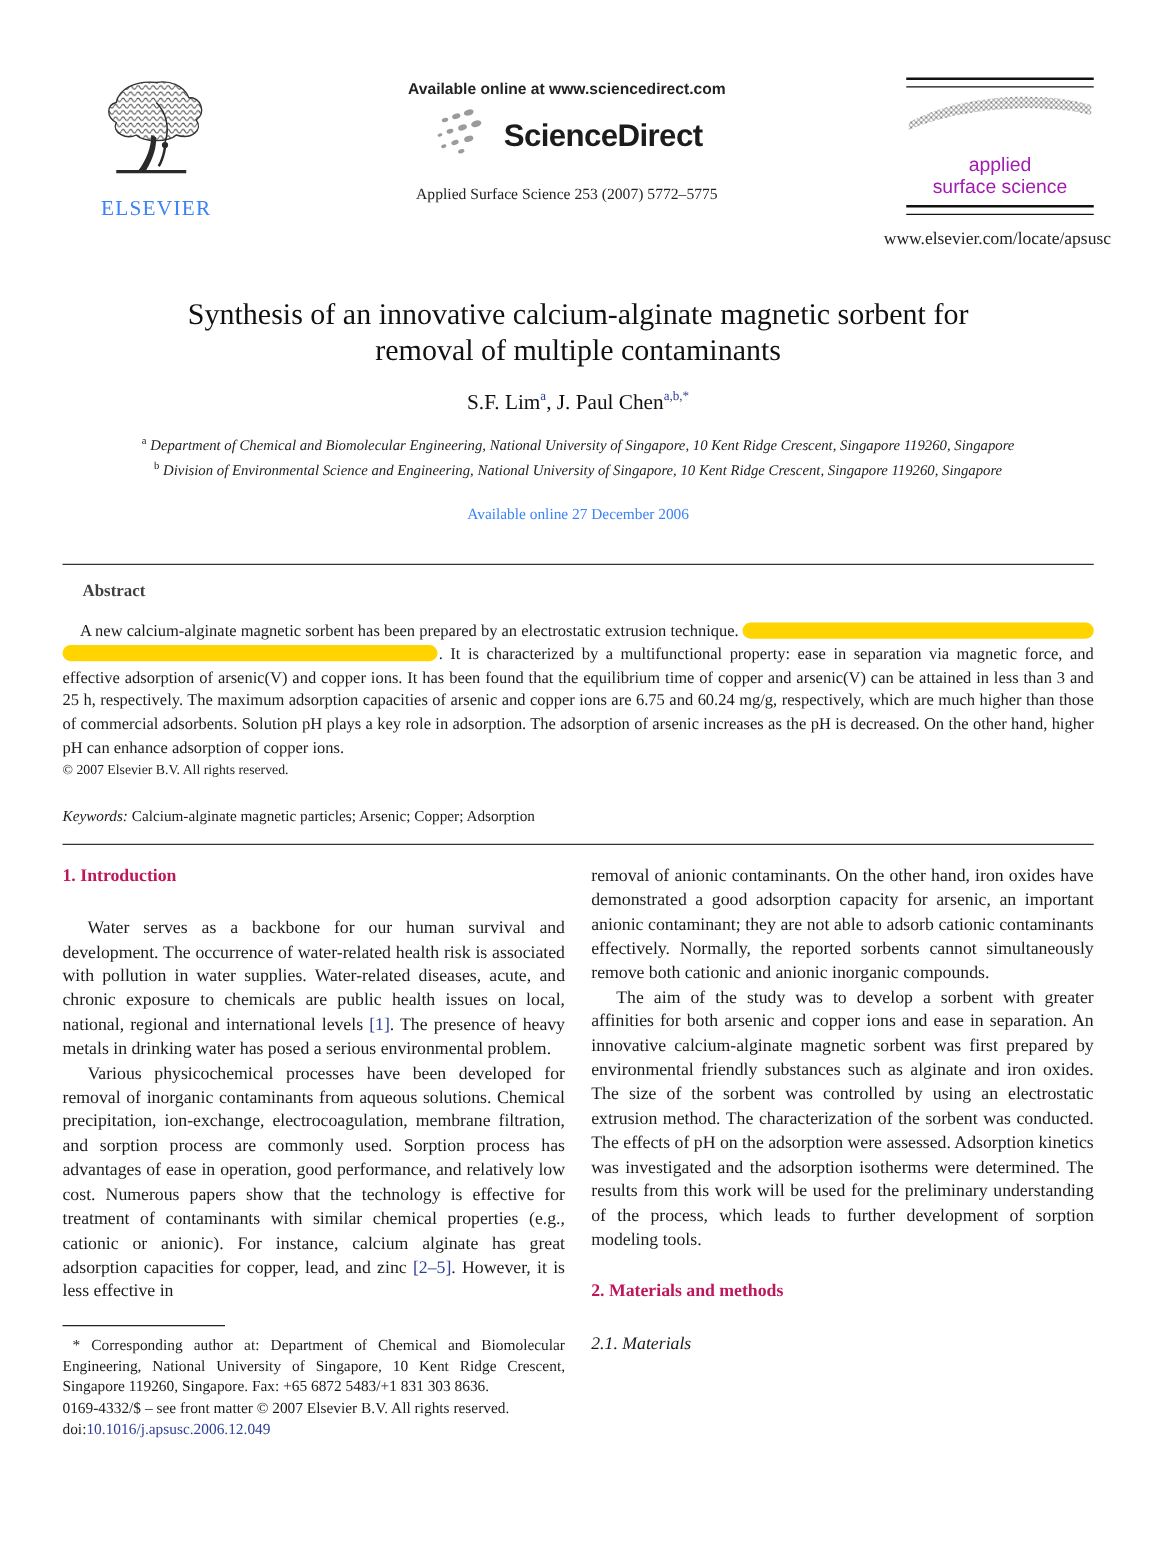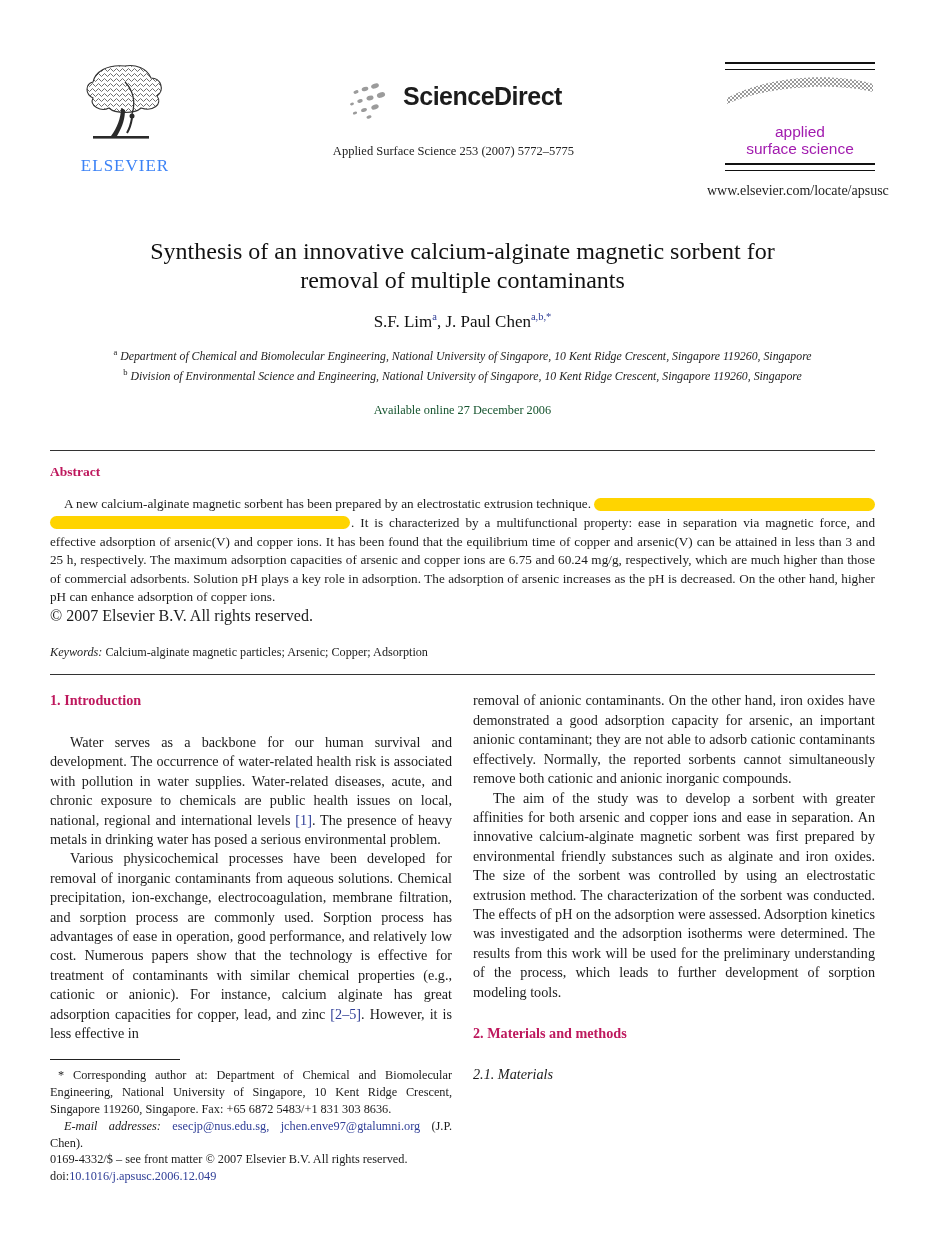--- a/index.html
+++ b/index.html
@@ -8,48 +8,48 @@
     font-family:"Liberation Serif", serif;color:#1b1b1b;
     position:relative;overflow:hidden;box-sizing:border-box;
     padding:62px 50px 0 50px;
   }
   
   .hdr{display:flex;align-items:flex-start;}
   .hdr-left{width:150px;text-align:center;}
   .elsevier-word{font-size:17px;letter-spacing:1px;color:#3b82f6;margin-top:2px;font-family:"Liberation Serif",serif;}
   .hdr-center{flex:1;text-align:center;padding-top:2px;}
   .avail-online{font-family:"Liberation Sans",sans-serif;font-weight:700;font-size:12.5px;color:#222;}
-  .sd-row{margin-top:18px;display:flex;justify-content:center;align-items:flex-start;gap:4px;}
+  .sd-row{margin-top:8px;display:flex;justify-content:center;align-items:flex-end;gap:4px;}
   .sd-word{font-family:"Liberation Sans",sans-serif;font-weight:700;font-size:25px;color:#1c1c1c;letter-spacing:-0.5px;}
   .jref{margin-top:24px;font-size:12.5px;color:#222;}
   .hdr-right{width:168px;text-align:center;}
   .cover{width:150px;margin-left:18px;}
   .dblrule{height:5px;border-top:2.6px solid #111;border-bottom:1px solid #111;}
   .asc-text{font-family:Liberation Sans, sans-serif;font-size:15.5px;line-height:1.08;color:#a21caf;margin:16px 0 6px 0;}
   .jurl{margin-top:12px;font-size:14px;color:#222;white-space:nowrap;text-align:center;}
   
   .titleblock{text-align:center;margin-top:38px;}
   h1.title{font-size:24px;font-weight:400;line-height:1.2;margin:0 60px;color:#111;}
   .authors{margin-top:16px;font-size:17px;color:#111;}
   .authors sup{font-size:10.5px;color:#2e3d96;}
   .affils{margin-top:14px;font-size:11.8px;font-style:italic;color:#222;line-height:1.6;}
   .affils sup{font-size:8.5px;font-style:normal;}
-  .availdate{margin-top:18px;font-size:12.3px;color:#14532d;}
+  .availdate{margin-top:18px;font-size:12.3px;color:#3b82f6;}
   
   .rule{border-top:1.6px solid #333;margin-top:32px;}
   .rule2{border-top:1.6px solid #333;margin-top:14px;}
   
-  .abstract h2{font-size:13.5px;margin:13px 0 0 0;color:#be185d;}
+  .abstract h2{font-size:13.5px;margin:13px 0 0 16px;color:#404040;}
   .abs-line1{display:flex;align-items:center;margin-top:15px;font-size:13.2px;line-height:18.6px;}
   .abs-line1 .txt{white-space:nowrap;text-indent:14px;}
   .pill{background:#ffd400;border-radius:7px;}
   .pill1{flex:1 1 auto;height:13px;margin-left:3px;}
   .pill2{display:inline-block;width:300px;height:13px;vertical-align:-2px;margin-right:1px;}
   .abs-rest{margin:0;text-align:justify;font-size:13.2px;line-height:18.6px;}
-  .abs-copy{margin:0;font-size:16px;line-height:18.6px;}
+  .abs-copy{margin:0;font-size:11px;line-height:18.6px;}
   .keywords{margin:20px 0 0 0;font-size:12.2px;}
   .keywords i{font-style:italic;text-align:right;}
   
   .columns{display:flex;gap:21px;margin-top:16px;}
   .col{width:402px;font-size:14.2px;line-height:19.4px;text-align:justify;}
   .col h3{font-size:14.2px;margin:0 0 22px 0;color:#be185d;}
   .col h3.mt{margin-top:22px;}
   .col h4{font-size:14.2px;font-weight:400;font-style:italic;margin:0 0 22px 0;}
   .col p{margin:0;}
   .col p.ind{text-indent:20px;}
@@ -80,20 +80,21 @@
         <path d="M42 46 C42 56 38 66 32 74 L38 74 C44 64 46 56 46 48 Z" fill="#2a2a2a"></path>
         <path d="M46 20 C54 28 57 40 53 52" stroke="#2a2a2a" stroke-width="1.2" fill="none"></path>
         <circle cx="53" cy="54" r="2.5" fill="#2a2a2a"></circle>
         <path d="M53 56 C52 62 51 66 48 71" stroke="#2a2a2a" stroke-width="2" fill="none"></path>
         <rect x="14" y="74" width="56" height="2.6" fill="#2a2a2a"></rect>
       </svg>
       <div class="elsevier-word">ELSEVIER</div>
     </div>
 
     <div class="hdr-center">
+      <div class="avail-online">Available online at www.sciencedirect.com</div>
       <div class="sd-row">
         <svg width="54" height="38" viewBox="0 0 54 38">
           <g fill="#9b9b9b">
             <ellipse cx="30" cy="4" rx="4" ry="2.4" transform="rotate(-18 30 4)"></ellipse>
             <ellipse cx="20" cy="7" rx="3.4" ry="2.1" transform="rotate(-18 20 7)"></ellipse>
             <ellipse cx="11" cy="10" rx="2.6" ry="1.7" transform="rotate(-18 11 10)"></ellipse>
             <ellipse cx="36" cy="13" rx="4.2" ry="2.6" transform="rotate(-18 36 13)"></ellipse>
             <ellipse cx="25" cy="16" rx="3.6" ry="2.3" transform="rotate(-18 25 16)"></ellipse>
             <ellipse cx="15" cy="19" rx="2.8" ry="1.8" transform="rotate(-18 15 19)"></ellipse>
             <ellipse cx="7" cy="22" rx="2" ry="1.3" transform="rotate(-18 7 22)"></ellipse>
@@ -159,21 +160,20 @@
   <div class="columns">
 
     <div class="col">
       <h3>1. Introduction</h3>
       <p class="ind"><span>Water serves as a backbone for our human survival and development. The occurrence of water-related health risk is associated with pollution in water supplies. Water-related diseases, acute, and chronic exposure to chemicals are public health issues on local, national, regional and international levels </span><a class="ref">[1]</a><span>. The presence of heavy metals in drinking water has posed a serious environmental problem.</span></p>
       <p class="ind"><span>Various physicochemical processes have been developed for removal of inorganic contaminants from aqueous solutions. Chemical precipitation, ion-exchange, electrocoagulation, membrane filtration, and sorption process are commonly used. Sorption process has advantages of ease in operation, good performance, and relatively low cost. Numerous papers show that the technology is effective for treatment of contaminants with similar chemical properties (e.g., cationic or anionic). For instance, calcium alginate has great adsorption capacities for copper, lead, and zinc </span><a class="ref">[2–5]</a><span>. However, it is less effective in</span></p>
 
       <div class="footnote">
         <div class="fn-rule"></div>
         <p class="fn-corr">* Corresponding author at: Department of Chemical and Biomolecular Engineering, National University of Singapore, 10 Kent Ridge Crescent, Singapore 119260, Singapore. Fax: +65 6872 5483/+1 831 303 8636.</p>
-        <p class="fn-email"><i>E-mail addresses:</i> <a class="blue">esecjp@nus.edu.sg, jchen.enve97@gtalumni.org</a><span> (J.P. Chen).</span></p>
         <p class="fn-issn">0169-4332/$ – see front matter © 2007 Elsevier B.V. All rights reserved.</p>
         <p class="fn-doi"><span>doi:</span><a class="blue">10.1016/j.apsusc.2006.12.049</a></p>
       </div>
     </div>
 
     <div class="col">
       <p>removal of anionic contaminants. On the other hand, iron oxides have demonstrated a good adsorption capacity for arsenic, an important anionic contaminant; they are not able to adsorb cationic contaminants effectively. Normally, the reported sorbents cannot simultaneously remove both cationic and anionic inorganic compounds.</p>
       <p class="ind">The aim of the study was to develop a sorbent with greater affinities for both arsenic and copper ions and ease in separation. An innovative calcium-alginate magnetic sorbent was first prepared by environmental friendly substances such as alginate and iron oxides. The size of the sorbent was controlled by using an electrostatic extrusion method. The characterization of the sorbent was conducted. The effects of pH on the adsorption were assessed. Adsorption kinetics was investigated and the adsorption isotherms were determined. The results from this work will be used for the preliminary understanding of the process, which leads to further development of sorption modeling tools.</p>
       <h3 class="mt">2. Materials and methods</h3>
       <h4>2.1. Materials</h4>

